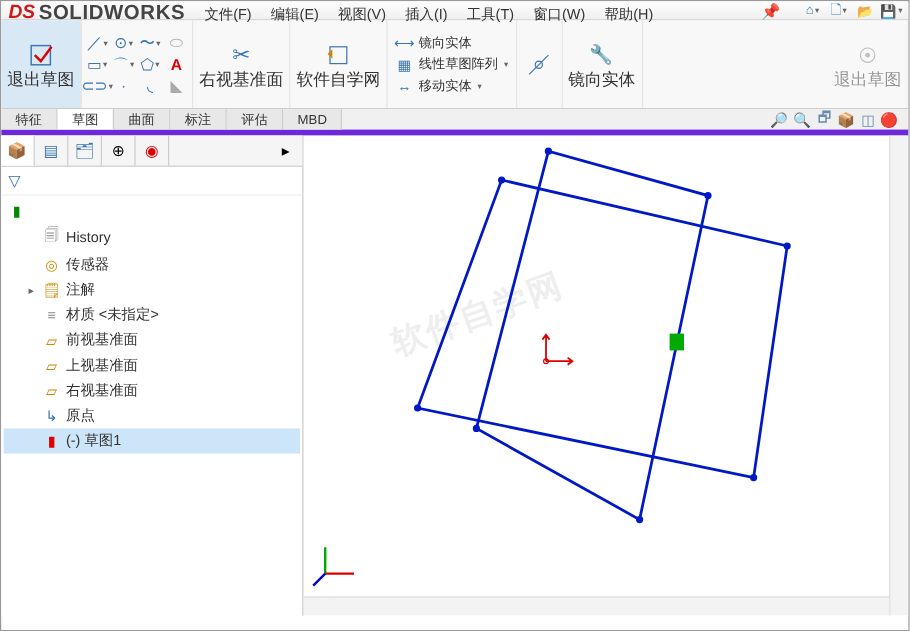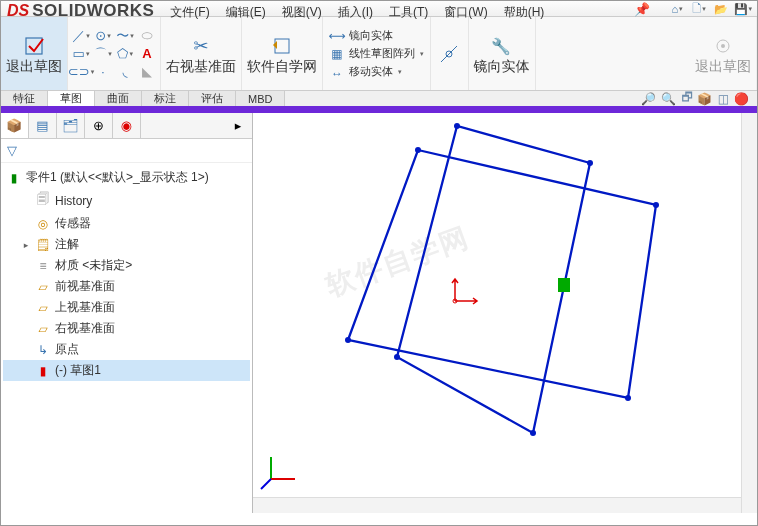--- a/index.html
+++ b/index.html
@@ -22,21 +22,21 @@
 .rib-icon { width: 24px; height: 24px; display: flex; align-items: center; justify-content: center; }
 .rib-small-grp { display: flex; flex-direction: column; justify-content: center; padding: 2px 4px; gap: 2px; border-right: 1px solid #e5e5e5; }
 .rib-small-row { display: flex; gap: 4px; align-items: center; }
 .rib-small-icn { width: 18px; height: 16px; display: inline-flex; align-items: center; justify-content: center; color: #3a75b0; cursor: pointer; font-size: 13px; }
 .rib-small-icn.d { color: #aaa; }
 .rib-text-grp { display: flex; flex-direction: column; justify-content: center; padding: 2px 6px; gap: 3px; border-right: 1px solid #e5e5e5; }
 .rib-text-row { display: flex; align-items: center; gap: 4px; font-size: 11px; color: #333; cursor: pointer; white-space: nowrap; }
 .rib-text-row .sicn { width: 16px; display: inline-flex; justify-content: center; color: #3a75b0; font-size: 12px; }
 .rib-final { margin-left: auto; }
 
-.tabs { display: flex; height: 22px; background: #f0f0f0; border-bottom: 7px solid #6d28d9; align-items: stretch; }
+.tabs { display: flex; height: 22px; background: #f0f0f0; border-bottom: 5px solid #6d28d9; align-items: stretch; }
 .tab { padding: 3px 12px; border-right: 1px solid #ccc; font-size: 11px; color: #333; cursor: pointer; background: #fff; display: flex; align-items: center; }
 .tab.inactive { background: #e8e8e8; }
 .tab-tools { margin-left: auto; display: flex; gap: 5px; align-items: center; padding-right: 8px; }
 .tab-tool-icn { font-size: 12px; color: #6a8aaa; cursor: pointer; }
 
 .workspace { display: flex; height: calc(100% - 124px); position: relative; }
 .left-panel { width: 252px; border-right: 1px solid #bbb; background: #fff; display: flex; flex-direction: column; }
 .panel-tabs { display: flex; height: 26px; border-bottom: 1px solid #ccc; background: #f5f5f5; }
 .panel-tab { width: 28px; display: flex; align-items: center; justify-content: center; border-right: 1px solid #ccc; cursor: pointer; font-size: 13px; }
 .panel-tab.active { background: #fff; }
@@ -195,21 +195,20 @@
       <div class="panel-tab">⊕</div>
       <div class="panel-tab" style="color:#d00">◉</div>
       <div class="panel-tab arrow">▸</div>
     </div>
     <div class="filter-row">
       <span class="filter-icn">▽</span>
     </div>
     <div class="tree">
       <div class="tree-row">
         <span class="ticn" style="color:#080">▮</span>
-        <span>零件1 (默认&lt;&lt;默认&gt;_显示状态 1&gt;)</span>
       </div>
       <div class="tree-row tree-indent-1">
           <span class="exp"></span>
           <span class="ticn" style="color:#888">🗐</span>
           <span>History</span>
         </div>
       <div class="tree-row tree-indent-1">
           <span class="exp"></span>
           <span class="ticn" style="color:#c80">◎</span>
           <span>传感器</span>

